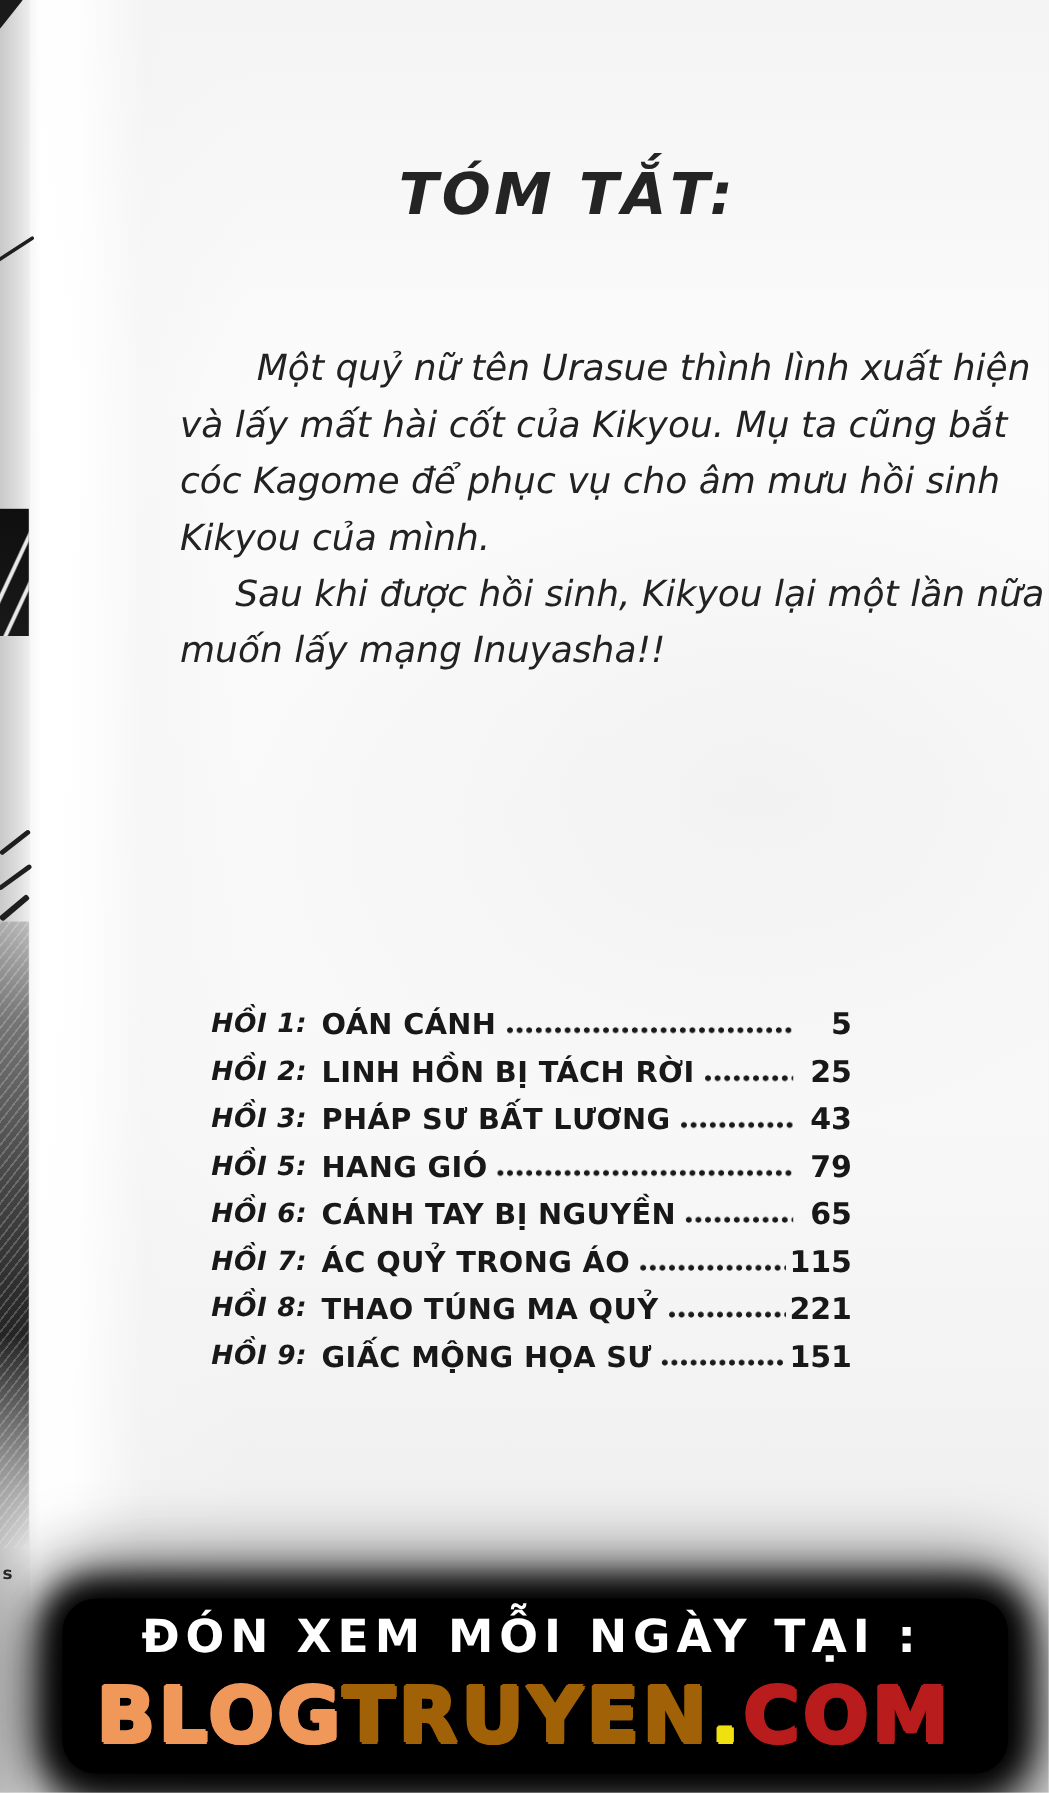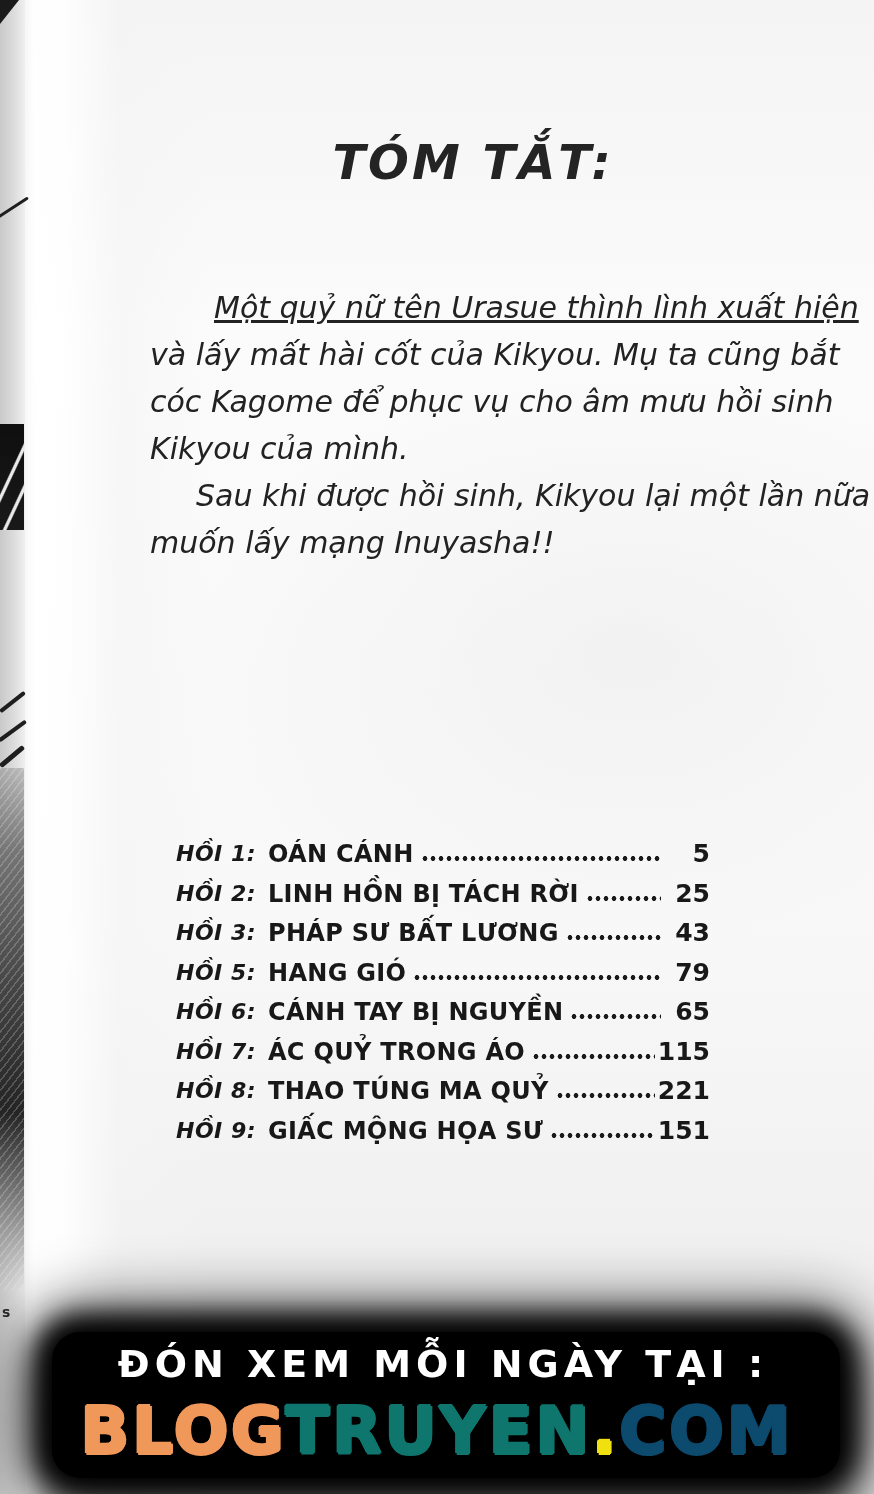--- a/index.html
+++ b/index.html
@@ -40,21 +40,21 @@
   
   .content{position:absolute;inset:0;z-index:2;color:#1c1c1c;}
 
   .page-title{position:absolute;top:134px;left:0;right:0;margin:0;
     text-align:center;transform:translateX(36px);
     font-size:48px;font-weight:bold;font-style:italic;letter-spacing:3px;color:#242424;}
 
   .summary{position:absolute;top:284px;left:150px;width:668px;
     font-size:30px;line-height:47px;font-style:italic;color:#222;}
   .summary .line{white-space:nowrap;}
-  .summary .indent-lg{text-indent:64px;text-decoration:underline;}
+  .summary .indent-lg{text-indent:64px;}
   .summary .indent-sm{text-indent:46px;}
 
   .toc{position:absolute;top:841px;left:176px;width:534px;}
   .toc-row{display:flex;align-items:flex-end;margin-bottom:13.5px;}
   .toc-label{min-width:86px;font-size:22px;font-weight:bold;font-style:italic;
     line-height:26px;letter-spacing:0.5px;color:#181818;}
   .toc-title{font-size:24px;font-weight:bold;line-height:26px;letter-spacing:0.3px;
     color:#181818;white-space:nowrap;margin-left:6px;}
   .toc-leader{flex:1;height:7px;margin:0 3px 5px 7px;
     background-image:radial-gradient(circle,#1a1a1a 2.1px,transparent 2.7px);
@@ -157,17 +157,17 @@
         <span class="toc-leader"></span>
         <span class="toc-page">151</span>
       </div>
     </nav>
   </main>
 
   <footer class="banner">
     <div class="banner-blob"></div>
     <div class="banner-tagline">ĐÓN XEM MỖI NGÀY TẠI :</div>
     <div class="site-logo">
-      <span class="logo-seg" style="color: rgb(240, 151, 90);">BLOG</span><span class="logo-seg" style="color: #0f766e;">TRUYEN</span><span class="logo-seg" style="color: rgb(240, 224, 16);">.</span><span class="logo-seg" style="color: #0c4a6e;">COM</span>
+      <span class="logo-seg" style="color: rgb(240, 151, 90);">BLOG</span><span class="logo-seg" style="color: #a16207;">TRUYEN</span><span class="logo-seg" style="color: rgb(240, 224, 16);">.</span><span class="logo-seg" style="color: #b91c1c;">COM</span>
     </div>
   </footer>
 
 </div>
 
 </body></html>

